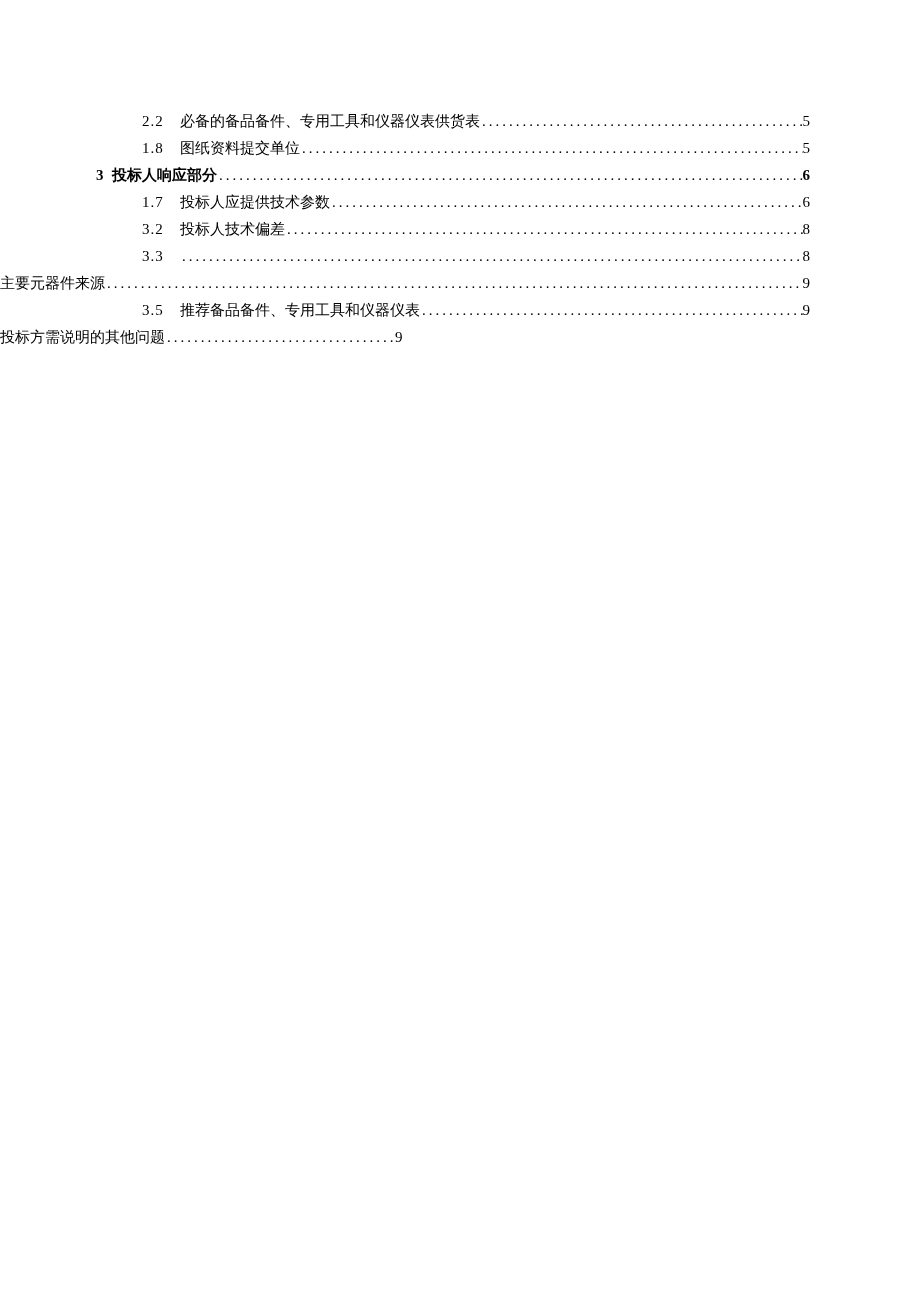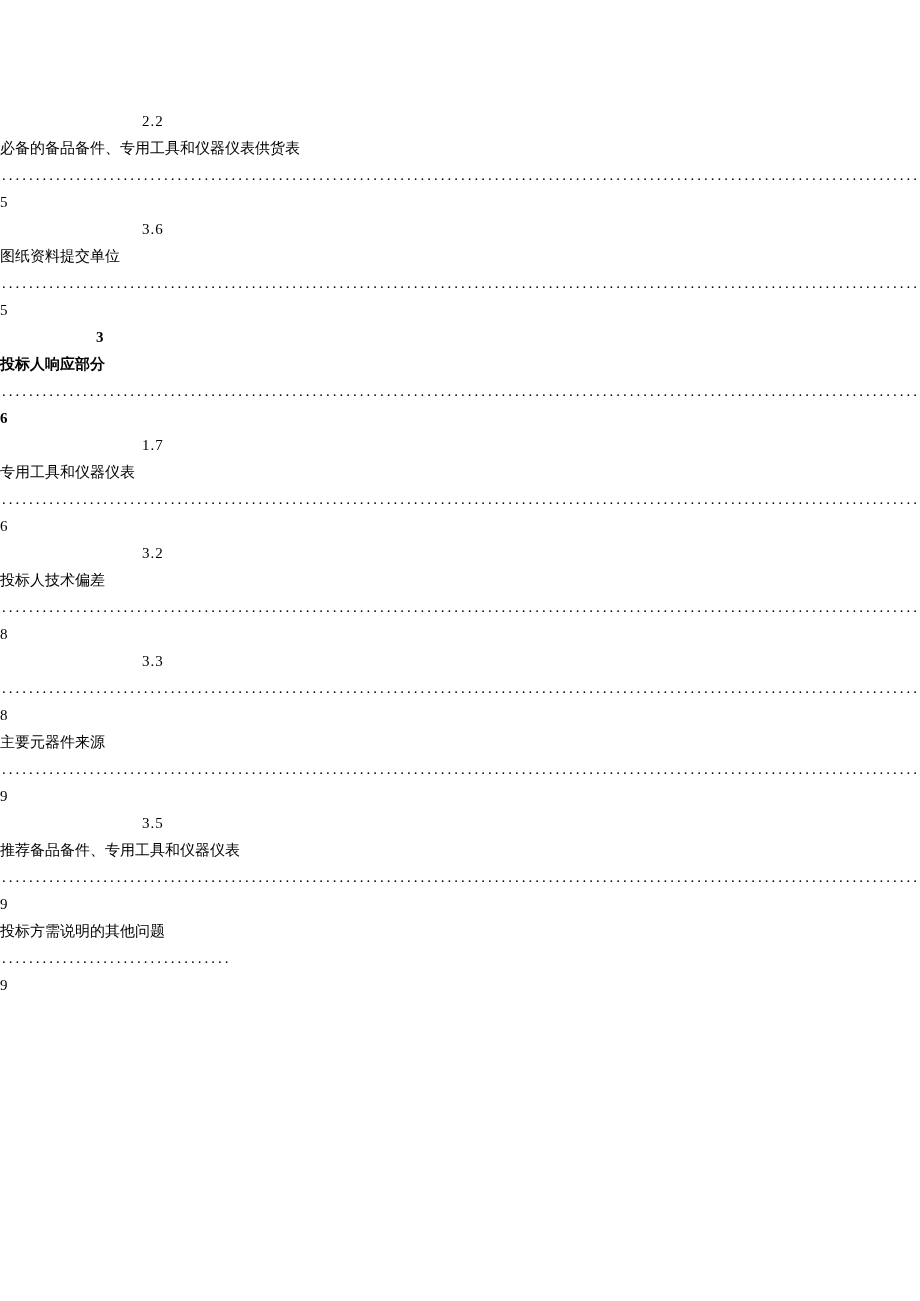--- a/index.html
+++ b/index.html
@@ -11,21 +11,20 @@
       font-size: 15px;
       color: #000;
       padding-top: 108px;
     }
     .toc { width: 920px; }
     .row {
       display: flex;
       align-items: baseline;
       line-height: 27px;
       white-space: nowrap;
-      flex-direction: column;
     }
     .chapter-num {
       width: 112px;
       padding-left: 96px;
       font-weight: bold;
       flex: 0 0 auto;
     }
     .section-num {
       width: 180px;
       padding-left: 142px;
@@ -56,34 +55,34 @@
 <body>
 
 <div class="toc" id="toc">
     <div class="row">
       <span class="section-num">2.2</span>
       <span class="title">必备的备品备件、专用工具和仪器仪表供货表</span>
       <span class="dots"></span>
       <span class="page">5</span>
     </div>
     <div class="row">
-      <span class="section-num">3.6</span>
+      <span class="section-num">1.8</span>
       <span class="title">图纸资料提交单位</span>
       <span class="dots"></span>
       <span class="page">5</span>
     </div>
     <div class="row">
       <span class="chapter-num">3</span>
       <span class="title bold">投标人响应部分</span>
       <span class="dots"></span>
       <span class="page bold">6</span>
     </div>
     <div class="row">
       <span class="section-num">1.7</span>
-      <span class="title">专用工具和仪器仪表</span>
+      <span class="title">投标人应提供技术参数</span>
       <span class="dots"></span>
       <span class="page">6</span>
     </div>
     <div class="row">
       <span class="section-num">3.2</span>
       <span class="title">投标人技术偏差</span>
       <span class="dots"></span>
       <span class="page">8</span>
     </div>
     <div class="row">

